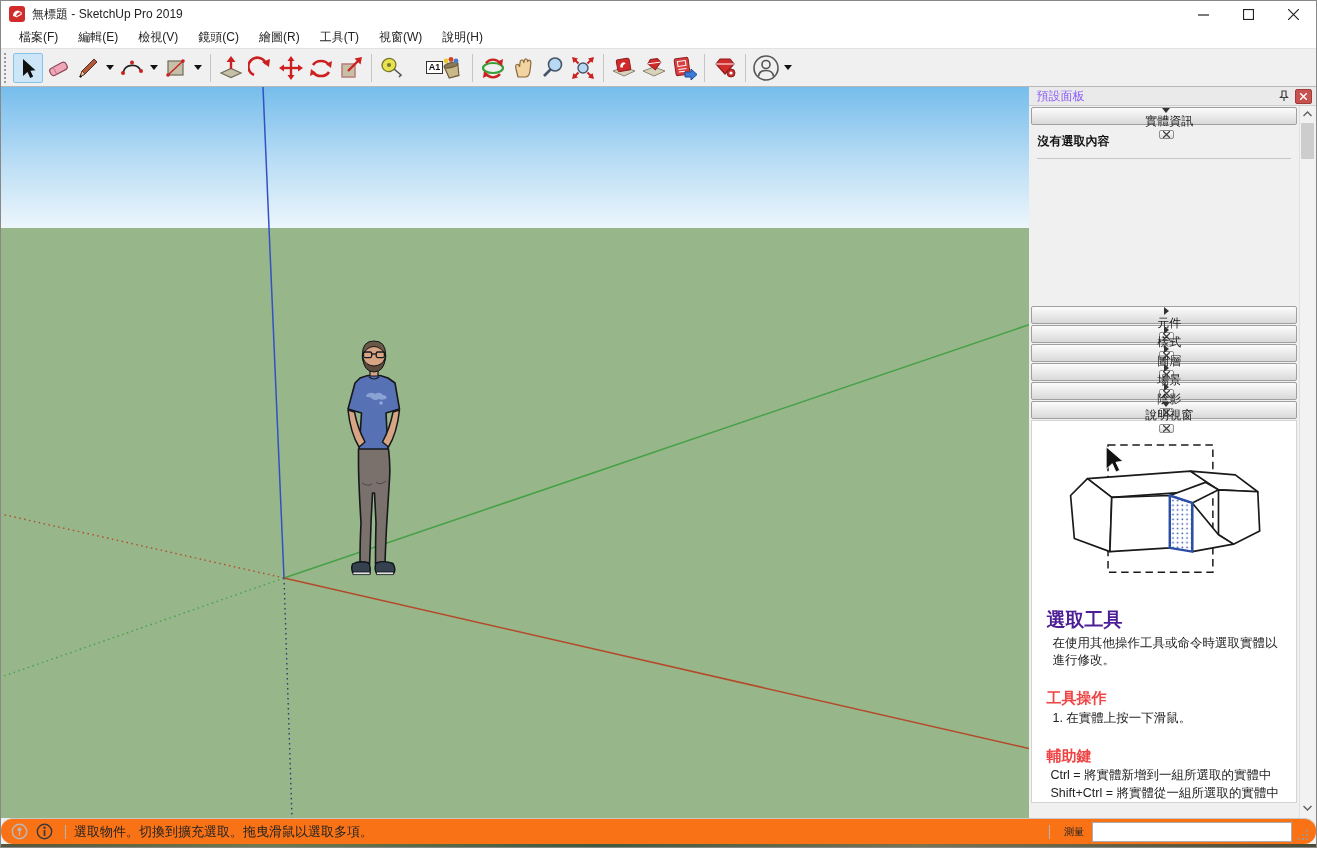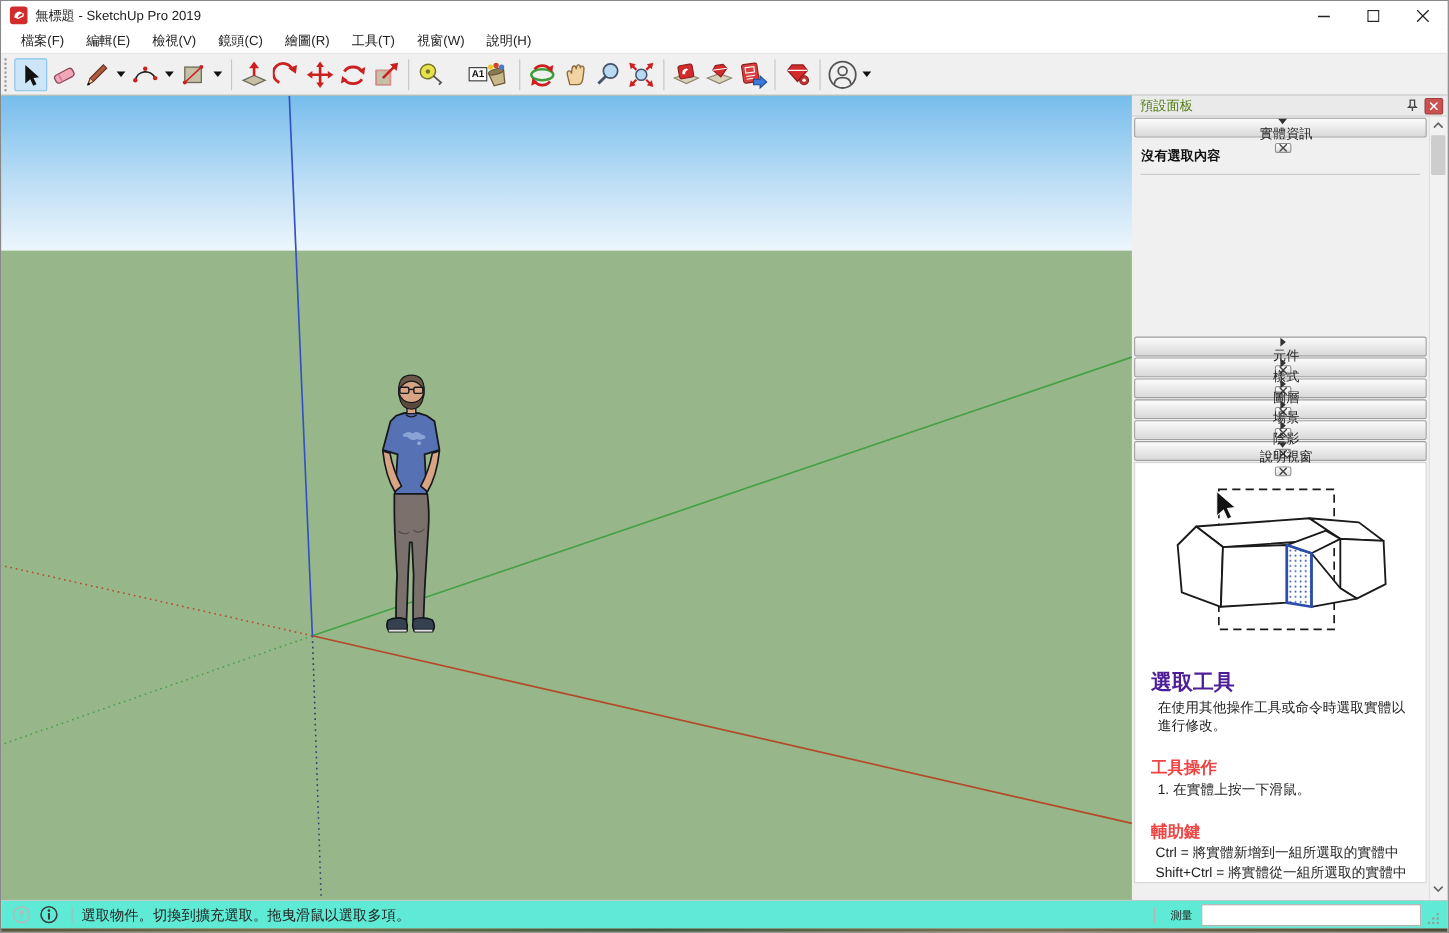--- a/index.html
+++ b/index.html
@@ -31,21 +31,21 @@
   .a1-box { display:inline-block; font-size:9px; font-weight:bold; color:#111; border:1px solid #333; background:#fff; padding:1px 2px; line-height:1; }
 
   
   .main { position:relative; height:731px; display:flex; }
   .viewport { position:relative; width:1030px; height:731px; background:#96b78a; border-right:1px solid #9a9a9a; }
   .viewport svg { position:absolute; inset:0; }
 
   
   .panel { position:relative; width:287px; height:731px; background:#f0f0f0; overflow:hidden; }
   .panel-titlebar { height:19px; display:flex; align-items:center; padding:0 4px 0 7px; background:#eaeaea; border-bottom:1px solid #d0d0d0; }
-  .panel-title { font-size:12px; color:#4d7c0f; flex:1;font-family:Liberation Mono, monospace; }
+  .panel-title { font-size:12px; color:#8b5cf6; flex:1;font-family:Liberation Mono, monospace; }
   .pin-btn { width:16px; height:15px; display:flex; align-items:center; justify-content:center; }
   .panel-close { width:17px; height:15px; background:#c85250; border:1px solid #9e3d3b; border-radius:2px; display:flex; align-items:center; justify-content:center; margin-left:3px; }
   .panel-body { position:absolute; left:0; right:17px; top:19px; bottom:0; padding:1px 2px 0 2px; }
   .sec-header { height:18px; display:flex; align-items:center; padding:0 2px 0 6px; margin-bottom:1px;
      background:linear-gradient(#fcfcfc,#d9d9d9); border:1px solid #9f9f9f; border-radius:2px;flex-direction:column; }
   .sec-label { font-size:12px; color:#222; margin-left:6px; flex:1; }
   .xs-close { width:15px; height:13px; background:linear-gradient(#fff,#ddd); border:1px solid #8f8f8f; border-radius:2px; display:flex; align-items:center; justify-content:center; }
   .tri-r { width:0; height:0; border-top:4px solid transparent; border-bottom:4px solid transparent; border-left:5px solid #333; }
   .tri-d { width:0; height:0; border-left:4px solid transparent; border-right:4px solid transparent; border-top:5px solid #333; }
   .entity-content { height:180px; padding:7px 6px 0 6px; }
@@ -58,21 +58,21 @@
   .instr-li { font-size:12.5px; color:#222; margin:2px 0 8px 6px; }
   .instr-mod { font-size:12.5px; color:#222; line-height:1.35; margin:1px 0 1px 4px; }
 
   
   .pscroll { position:absolute; top:19px; right:1px; width:16px; bottom:0; background:#f2f2f2; border-left:1px solid #e0e0e0; }
   .pscroll .arrow { position:absolute; left:0; width:15px; height:16px; display:flex; align-items:center; justify-content:center; }
   .pscroll .up { top:0; } .pscroll .down { bottom:2px; }
   .pscroll .thumb { position:absolute; top:17px; left:1px; width:13px; height:36px; background:#cdcdcd; border-radius:1px; }
 
   
-  .statusbar { height:26px; background:#5eead4; border-top:1px solid #c8c8c8; display:flex; align-items:center; padding:0 6px; }
+  .statusbar { height:26px; background:#f97316; border-top:1px solid #c8c8c8; display:flex; align-items:center; padding:0 6px;border-radius:12px; }
   .sb-icon { width:17px; height:17px; margin:0 4px; flex:0 0 auto; }
   .sb-sep { width:1px; height:14px; background:#b5b5b5; margin:0 8px; }
   .sb-msg { font-size:13px; color:#222; flex:1; white-space:nowrap; overflow:hidden; }
   .sb-measure { display:flex; align-items:center; }
   .measure-label { font-size:10px; color:#222; margin:0 8px 0 6px; }
   .measure-input { width:200px; height:20px; border:1px solid #ababab; background:#fff; font-size:12px; padding:0 4px; }
   .grip { width:14px; height:14px; margin-left:4px; align-self:flex-end; }
 
   .desktop-strip { height:5px; background:linear-gradient(90deg,#56563a,#6f7a4d 20%,#3e5a3e 45%,#7a7350 70%,#4c4c34); }
 </style>

